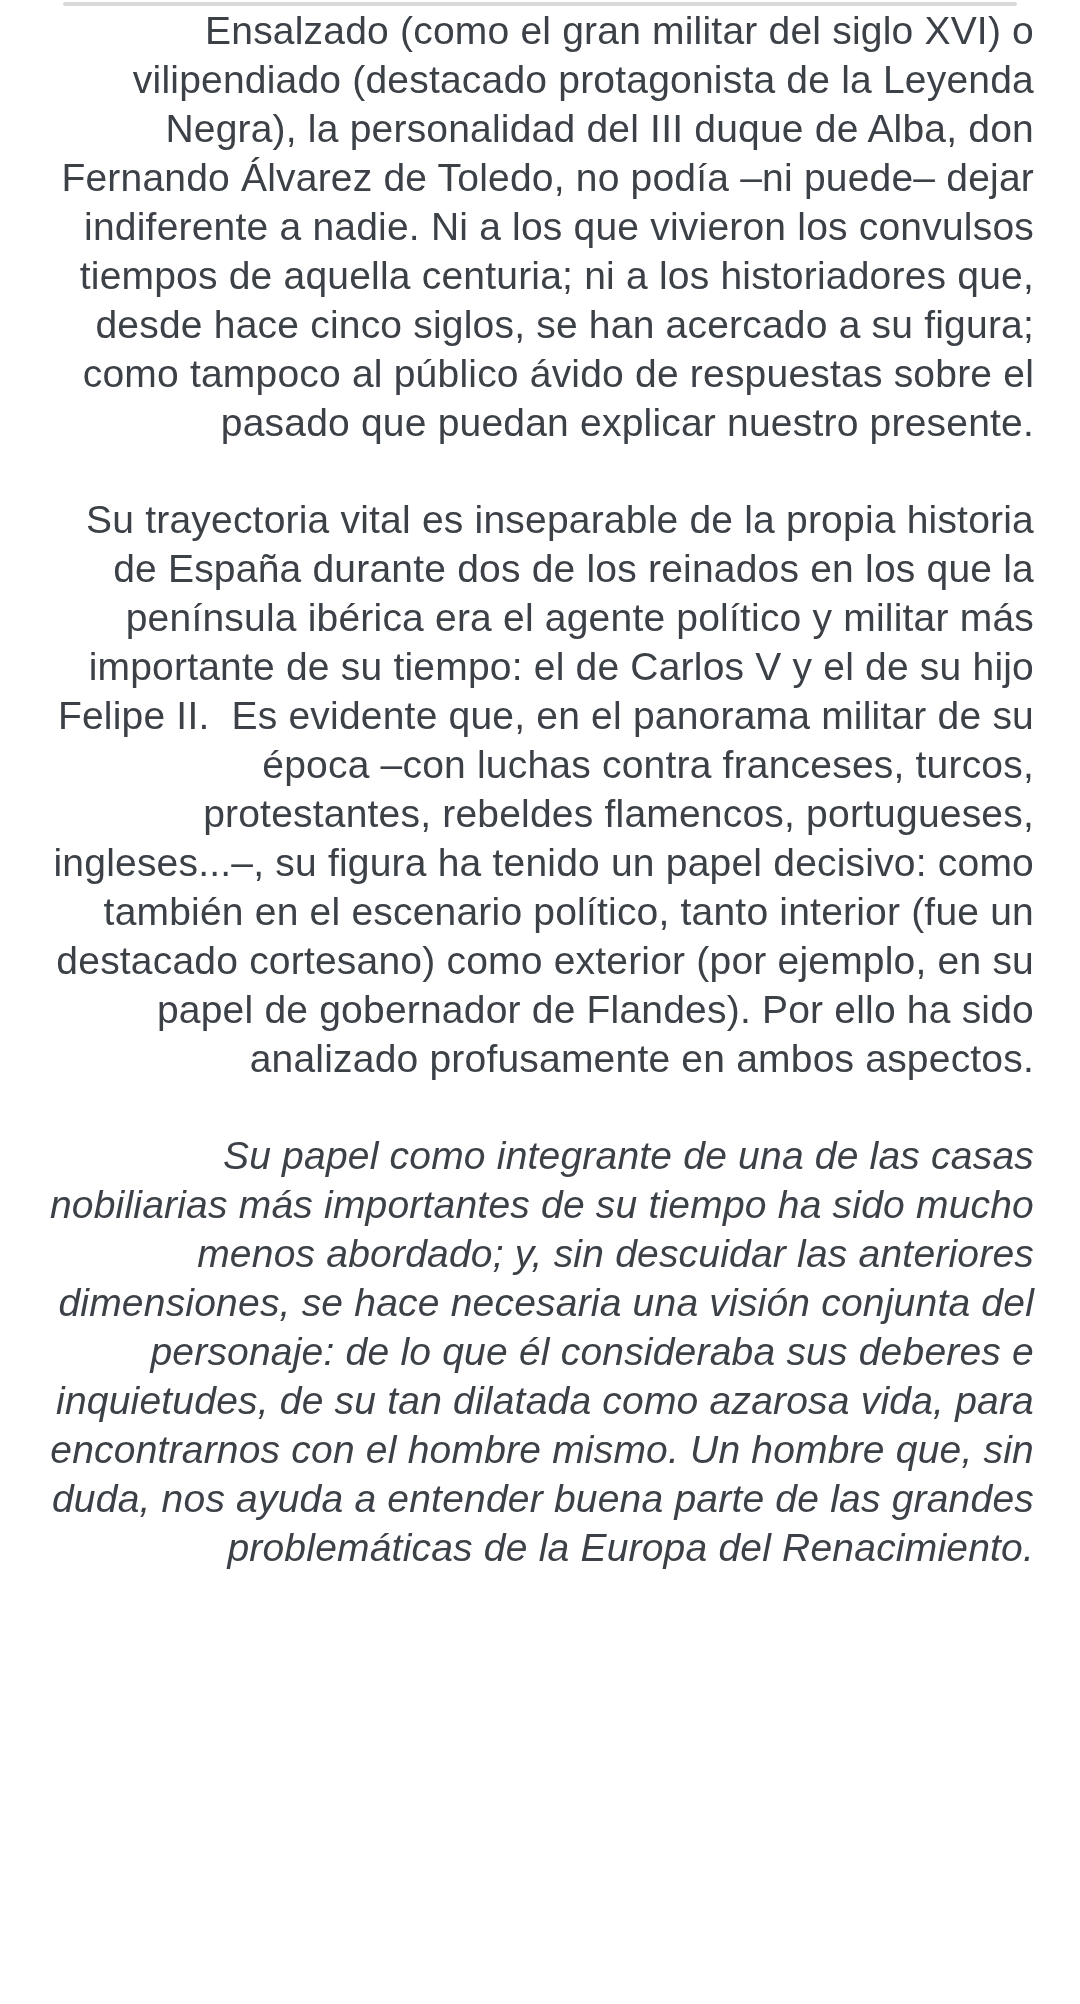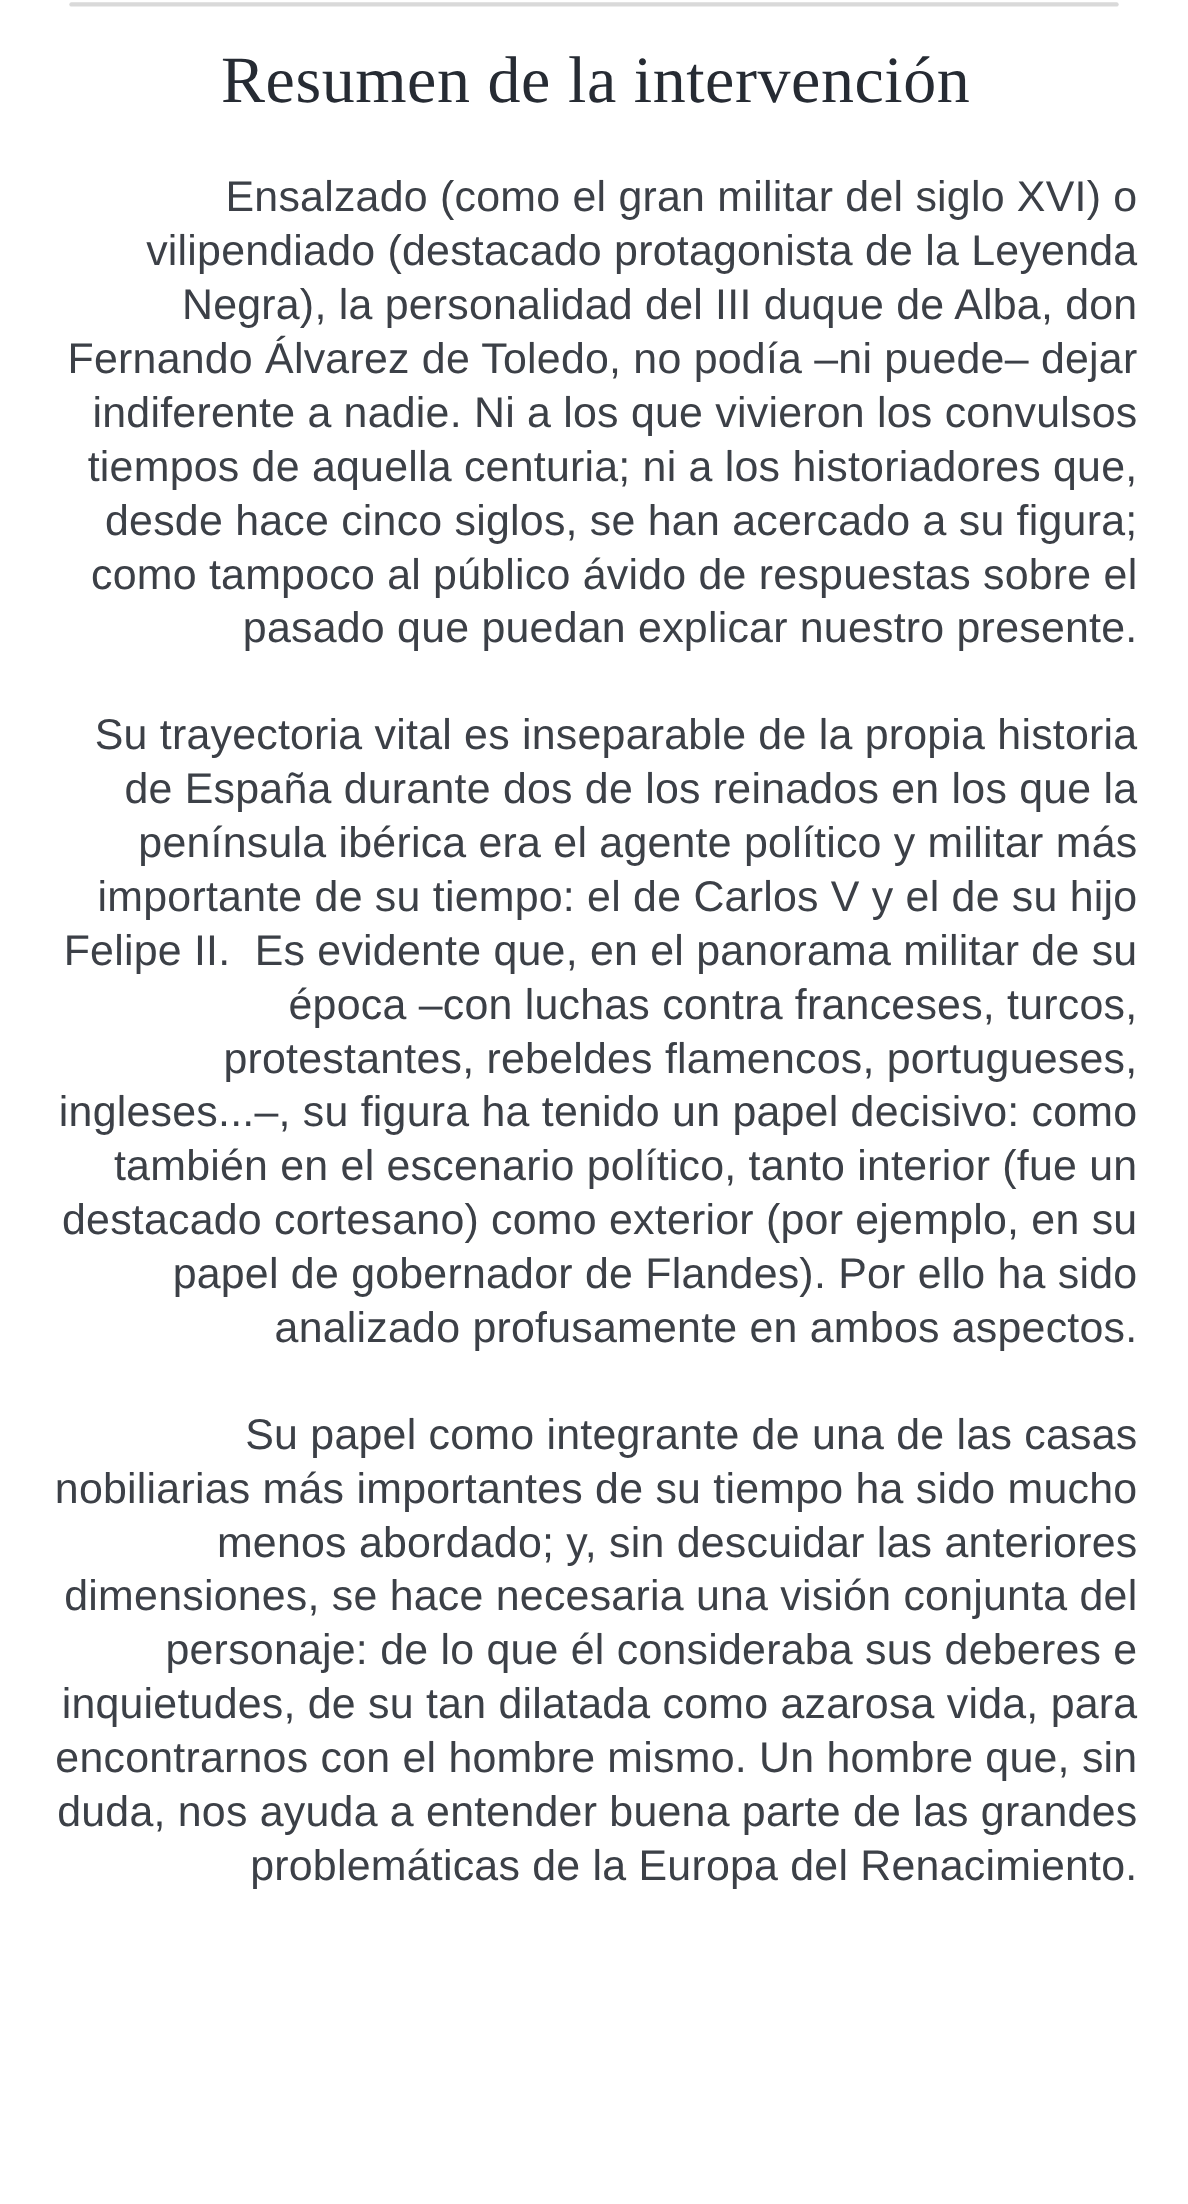--- a/index.html
+++ b/index.html
@@ -38,30 +38,30 @@
     font-size: 39px;
     line-height: 49px;
     letter-spacing: 0.2px;
     color: var(--text-color, #3c4047);
     margin: 0 0 48px 0;
     white-space: pre-wrap;       
     text-align: right;
   }
   .article-body p:last-child {
     margin-bottom: 12px;
+    font-style: italic;
   }
 </style>
 </head>
 <body>
 
 <div class="top-divider"></div>
 
 <main class="article">
 
-  <h1 class="article-title">Resumen de la intervención</h1>
 
   <div class="article-body">
     <p>Ensalzado (como el gran militar del siglo XVI) o vilipendiado (destacado protagonista de la Leyenda Negra), la personalidad del III duque de Alba, don Fernando Álvarez de Toledo, no podía –ni puede– dejar indiferente a nadie. Ni a los que vivieron los convulsos tiempos de aquella centuria; ni a los historiadores que, desde hace cinco siglos, se han acercado a su figura; como tampoco al público ávido de respuestas sobre el pasado que puedan explicar nuestro presente.</p>
     <p>Su trayectoria vital es inseparable de la propia historia de España durante dos de los reinados en los que la península ibérica era el agente político y militar más importante de su tiempo: el de Carlos V y el de su hijo Felipe II.  Es evidente que, en el panorama militar de su época –con luchas contra franceses, turcos, protestantes, rebeldes flamencos, portugueses, ingleses...–, su figura ha tenido un papel decisivo: como también en el escenario político, tanto interior (fue un destacado cortesano) como exterior (por ejemplo, en su papel de gobernador de Flandes). Por ello ha sido analizado profusamente en ambos aspectos.</p>
     <p>Su papel como integrante de una de las casas nobiliarias más importantes de su tiempo ha sido mucho menos abordado; y, sin descuidar las anteriores dimensiones, se hace necesaria una visión conjunta del personaje: de lo que él consideraba sus deberes e inquietudes, de su tan dilatada como azarosa vida, para encontrarnos con el hombre mismo. Un hombre que, sin duda, nos ayuda a entender buena parte de las grandes problemáticas de la Europa del Renacimiento.</p>
   </div>
 
 </main>
 
 </body></html>

